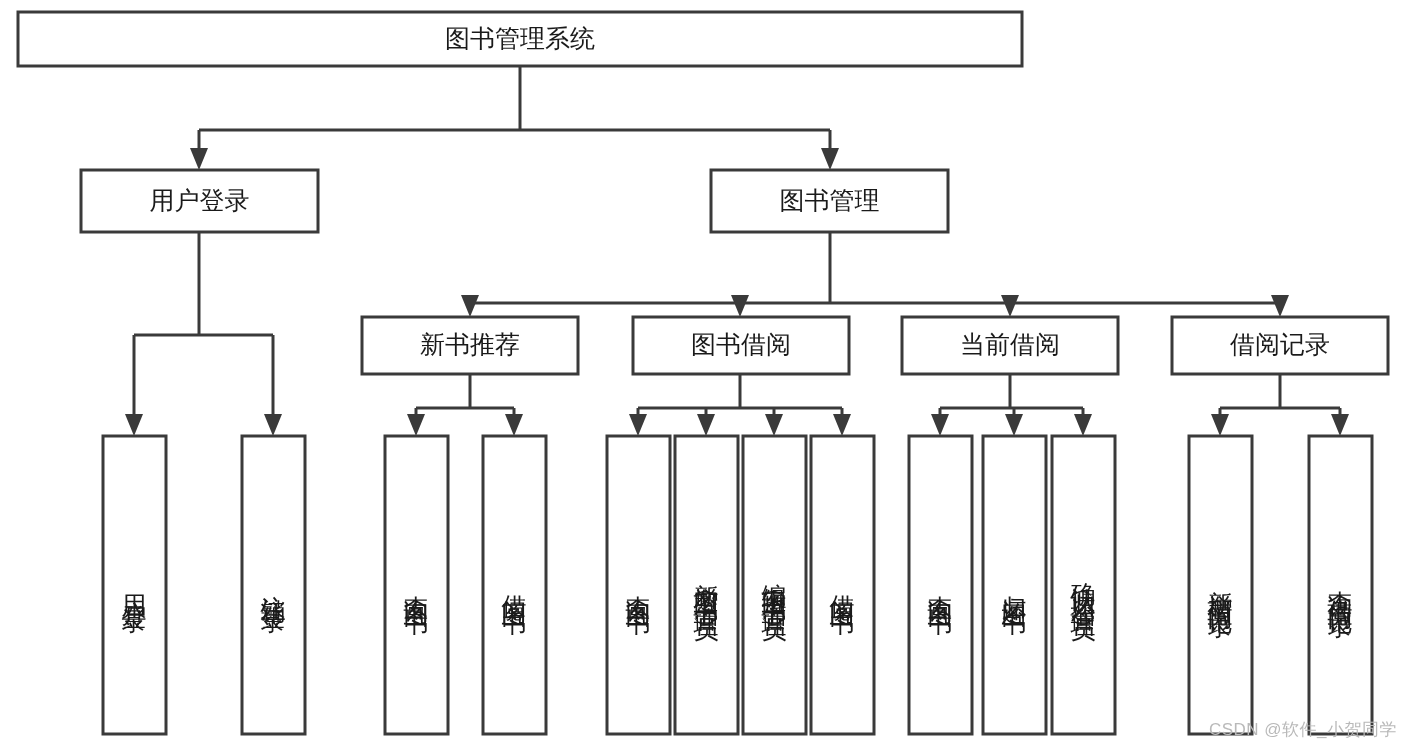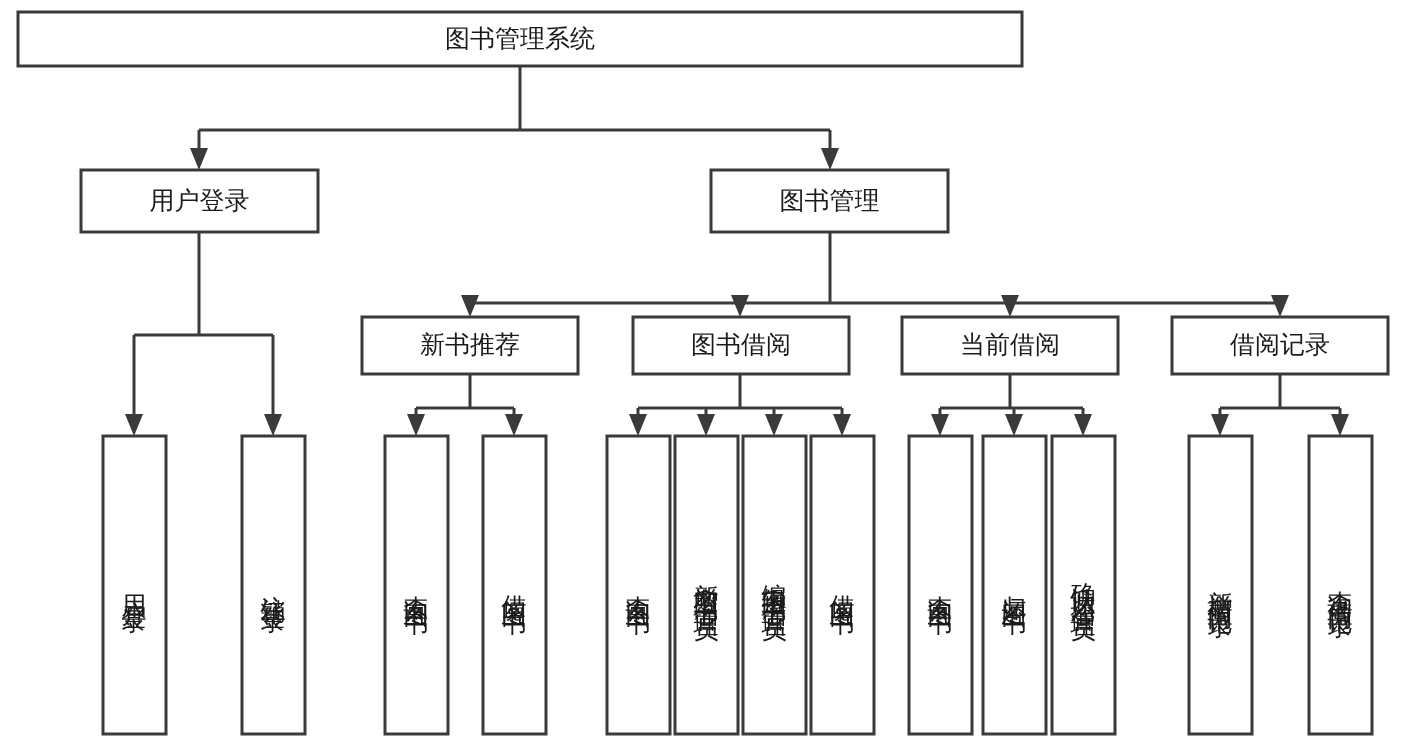--- a/index.html
+++ b/index.html
@@ -173,13 +173,14 @@
       <div class="leaf-label-wrap" style="left: 675px; top: 436px; width: 63px; height: 298px;">新增图书（管理员）</div>
       <div class="leaf-label-wrap" style="left: 743px; top: 436px; width: 63px; height: 298px;">编辑图书（管理员）</div>
       <div class="leaf-label-wrap" style="left: 811px; top: 436px; width: 63px; height: 298px;">借阅图书</div>
       <div class="leaf-label-wrap" style="left: 909px; top: 436px; width: 63px; height: 298px;">查询图书</div>
       <div class="leaf-label-wrap" style="left: 983px; top: 436px; width: 63px; height: 298px;">归还图书</div>
       <div class="leaf-label-wrap" style="left: 1052px; top: 436px; width: 63px; height: 298px;">确认归还（管理员）</div>
       <div class="leaf-label-wrap" style="left: 1189px; top: 436px; width: 63px; height: 298px;">新增借阅记录</div>
       <div class="leaf-label-wrap" style="left: 1309px; top: 436px; width: 63px; height: 298px;">查询借阅记录</div>
     </div>
 
+  <div class="watermark">CSDN @软件_小贺同学</div>
 </div>
 
 </body></html>

